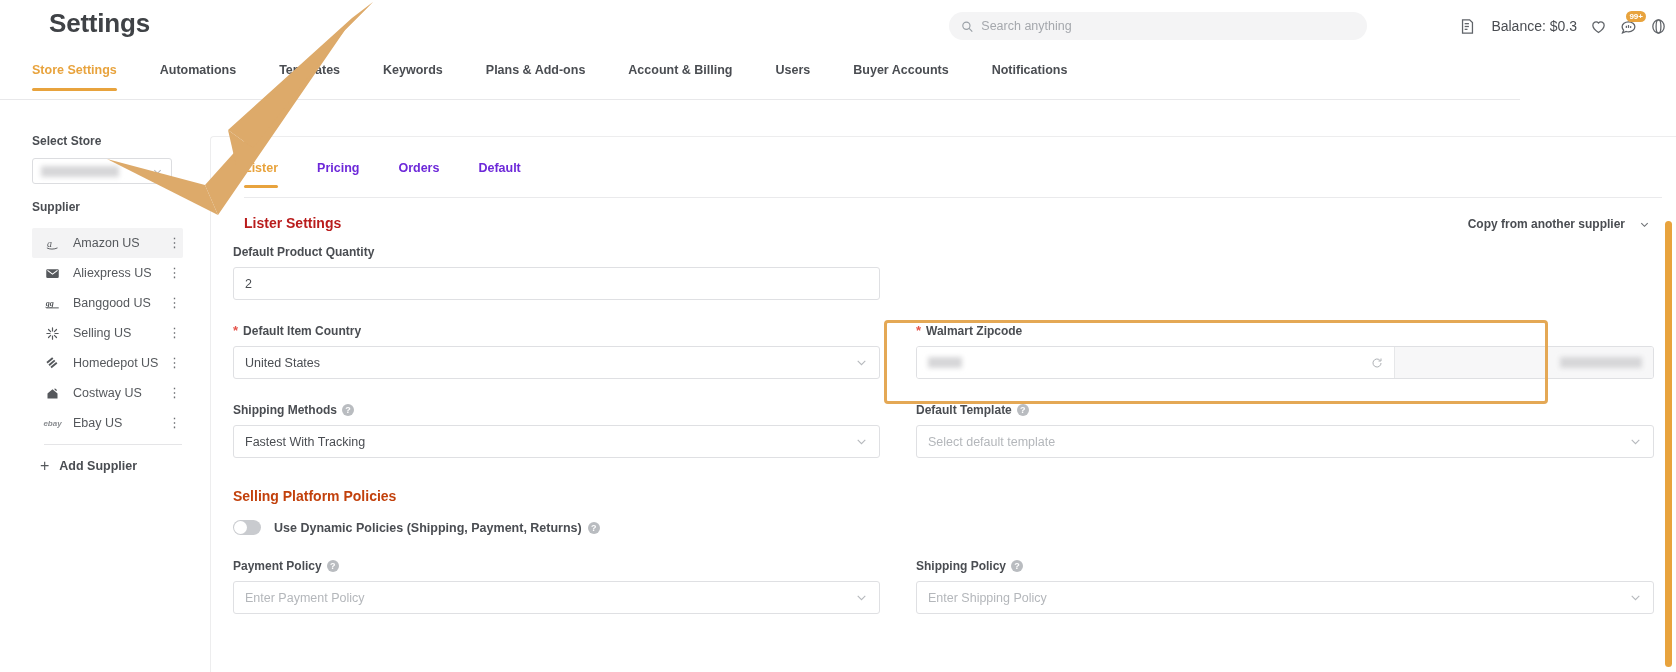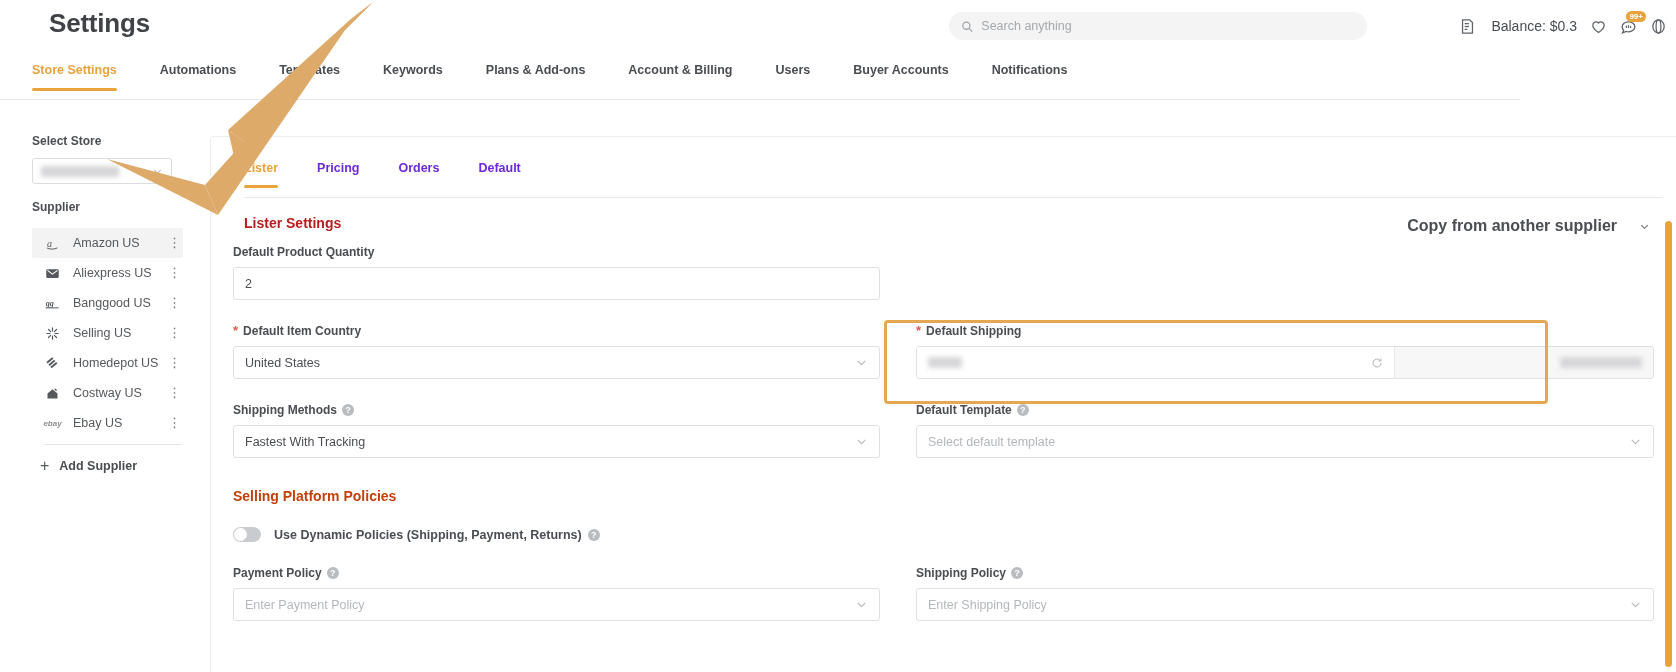--- a/index.html
+++ b/index.html
@@ -125,22 +125,22 @@
   .subnav-rule {
     position: absolute; left: 33px; top: 60px; right: 14px; height: 1px; background: #eaeaec;
   }
 
   .section-title {
     position: absolute; left: 33px; top: 78px;
     font-size: 14px; font-weight: bold; color: #b91c1c;
   }
   .copy-link {
     position: absolute; right: 26px; top: 80px;
-    font-size: 16px; font-weight: bold; color: #4a4d52;
-    display: flex; align-items: center; gap: 22px; cursor: pointer;
+    font-size: 12px; font-weight: bold; color: #4a4d52;
+    display: flex; align-items: center; gap: 14px; cursor: pointer;
   }
   .copy-link svg { width: 11px; height: 11px; display: block; color: #6c6f73; }
 
   
   .form { position: absolute; left: 22px; top: 108px; right: 12px; }
   .fld-label {
     font-size: 12px; font-weight: bold; color: #4a4d52;
     display: flex; align-items: center; gap: 5px; margin-bottom: 8px;
   }
   .req { color: #e5544b; font-size: 13px; line-height: 10px; }
@@ -430,21 +430,21 @@
               <svg viewBox="0 0 24 24" fill="none" stroke="currentColor" stroke-width="2">
                   <polyline points="5,9 12,16 19,9"></polyline>
                 </svg>
             </span>
           </div>
         </div>
 
         <div class="col-wide" style="padding-left:20px;padding-right:10px;">
           <div class="fld-label">
             <span class="req">*</span>
-            <span>Default Shipping</span>
+            <span>Walmart Zipcode</span>
           </div>
           <div class="zip-split">
             <div class="zip-left">
               <span class="redact" style="width:34px;height:11px;"></span>
               <span class="refresh-ic">
                 <svg viewBox="0 0 24 24" fill="none" stroke="currentColor" stroke-width="1.9">
                   <path d="M20 12a8 8 0 1 1-2.4-5.7"></path>
                     <polyline points="20,3 20,8 15,8"></polyline>
                 </svg>
               </span>
@@ -484,21 +484,21 @@
                   <polyline points="5,9 12,16 19,9"></polyline>
                 </svg>
             </span>
           </div>
         </div>
       </div>
 
       <div style="margin-top:30px;">
         <div class="sub-head">Selling Platform Policies</div>
 
-        <div class="toggle-row" style="margin-top:23px;">
+        <div class="toggle-row" style="margin-top:16px;">
           <div class="toggle">
             <div class="knob"></div>
           </div>
           <div class="toggle-label">
             <span>Use Dynamic Policies (Shipping, Payment, Returns)</span>
             <span class="qmark">?</span>
           </div>
         </div>
 
         <div class="row" style="margin-top:24px;">

